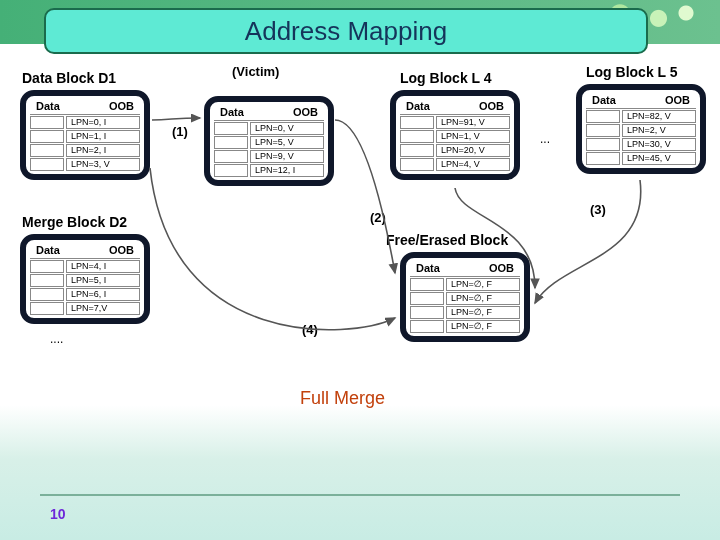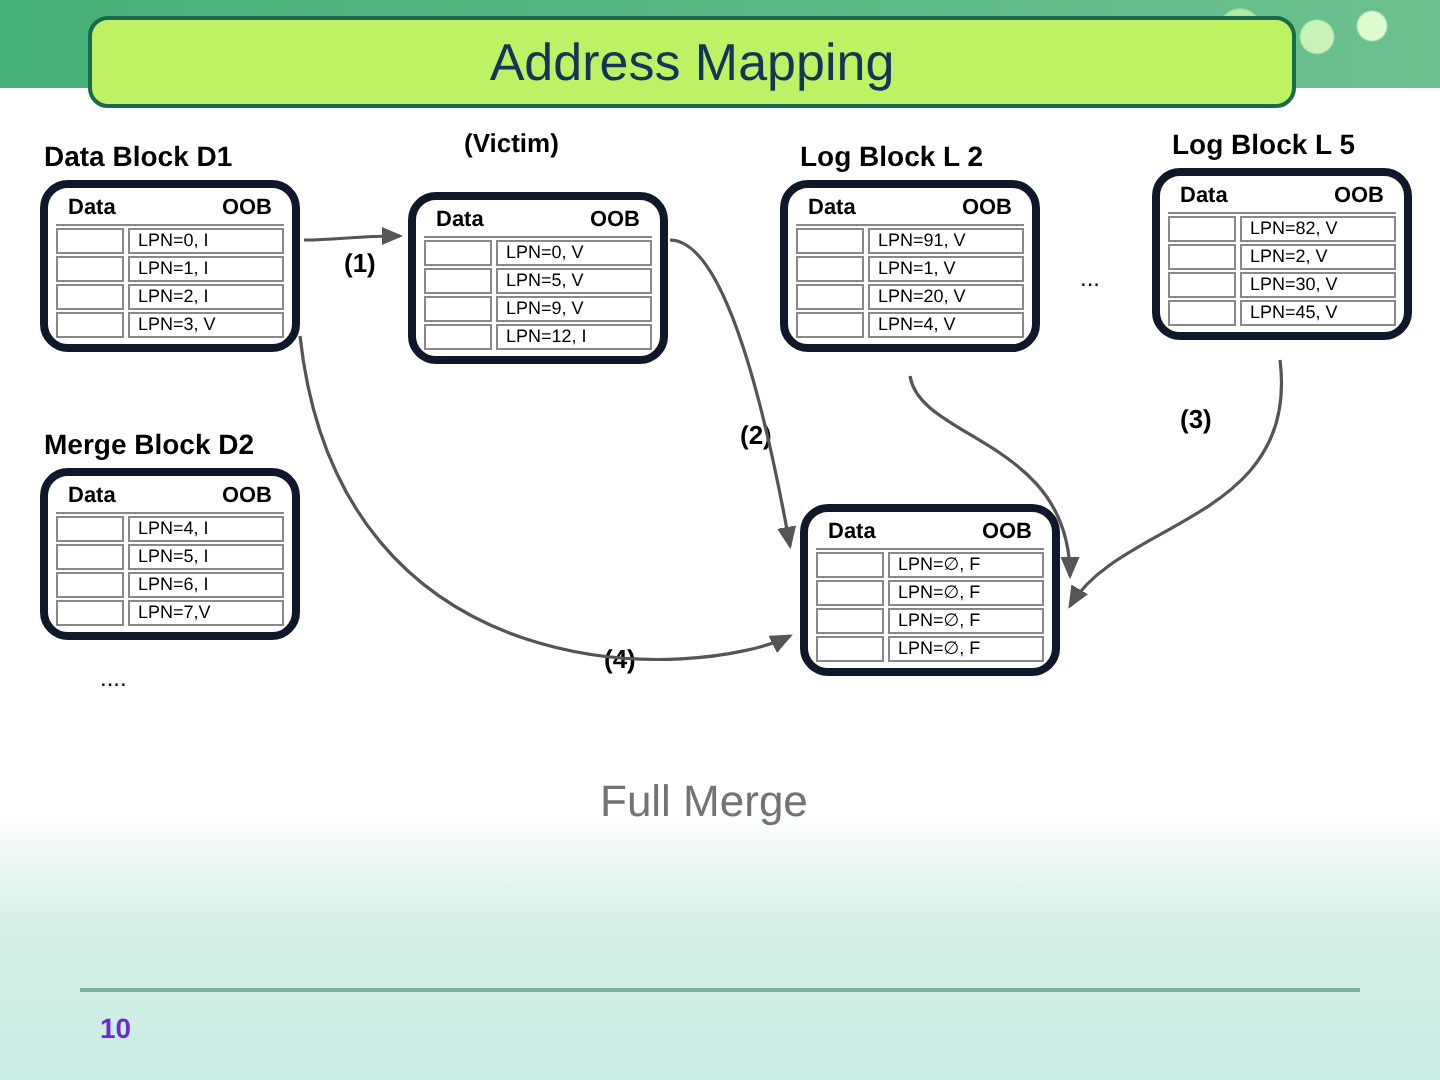--- a/index.html
+++ b/index.html
@@ -23,40 +23,40 @@
     right: 12px; top: 4px;
     width: 110px; height: 36px;
     background: radial-gradient(circle at 20% 30%, #aee8a0 0 10px, transparent 11px),
                 radial-gradient(circle at 55% 40%, #c8f2b8 0 8px, transparent 9px),
                 radial-gradient(circle at 80% 25%, #e0fad0 0 7px, transparent 8px);
   }
   .title-card {
     position: absolute;
     left: 44px; top: 8px;
     width: 600px; height: 42px;
-    background: #bef264;
+    background: #5eead4;
     border: 2px solid #1a6b4c;
     border-radius: 10px;
     display: flex;
     align-items: center;
     justify-content: center;
   }
   .title-card span {
     color: #15345a;
     font-size: 26px;
     font-family: "Comic Sans MS", cursive, sans-serif;
   }
   .diagram {
     position: absolute;
     top: 60px; left: 0;
     width: 720px; height: 380px;
   }
   .block {
     position: absolute;
-    border: 4px solid #0f172a;
+    border: 6px solid #0f172a;
     border-radius: 14px;
     background: #fff;
     padding: 4px 4px 2px 4px;
     box-sizing: border-box;
   }
   .block .hdr {
     display: flex;
     font-weight: bold;
     font-size: 11px;
     justify-content: space-between;
@@ -87,22 +87,22 @@
     line-height: 11px;
     background: #fff;
     margin-left: 2px;
   }
   .ellips {
     position: absolute;
     font-size: 12px;
   }
   .caption {
     position: absolute;
-    font-size: 22px;
-    color: #737373;
+    font-size: 18px;
+    color: #c2410c;
   }
   .footer-line {
     position: absolute;
     left: 40px; bottom: 44px;
     width: 640px; height: 0;
     border-top: 2px solid #7bb09a;
   }
   .pagenum {
     position: absolute;
     left: 50px; bottom: 18px;
@@ -128,23 +128,24 @@
 <div class="top-deco"></div>
 
 <div class="title-card">
   <span>Address Mapping</span>
 </div>
 
 <div class="diagram">
 
   <div class="blk-title" style="left:22px;top:10px">Data Block D1</div>
   <div class="blk-title" style="left:232px;top:4px;font-size:13px">(Victim)</div>
-  <div class="blk-title" style="left:400px;top:10px">Log Block L 2</div>
+  <div class="blk-title" style="left:400px;top:10px">Log Block L 4</div>
   <div class="blk-title" style="left:586px;top:4px">Log Block L 5</div>
   <div class="blk-title" style="left:22px;top:154px">Merge Block D2</div>
+  <div class="blk-title" style="left:386px;top:172px">Free/Erased Block</div>
 
   <div class="block" style="left:20px;top:30px;width:130px">
     <div class="hdr">
         <span>Data</span>
         <span>OOB</span>
       </div>
     <div class="row">
         <div class="cell-a"></div>
         <div class="cell-b">LPN=0, I</div>
       </div>

